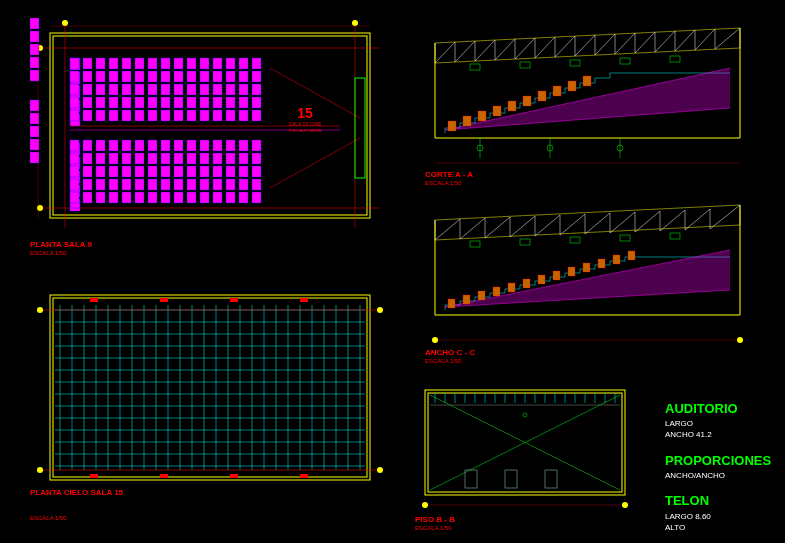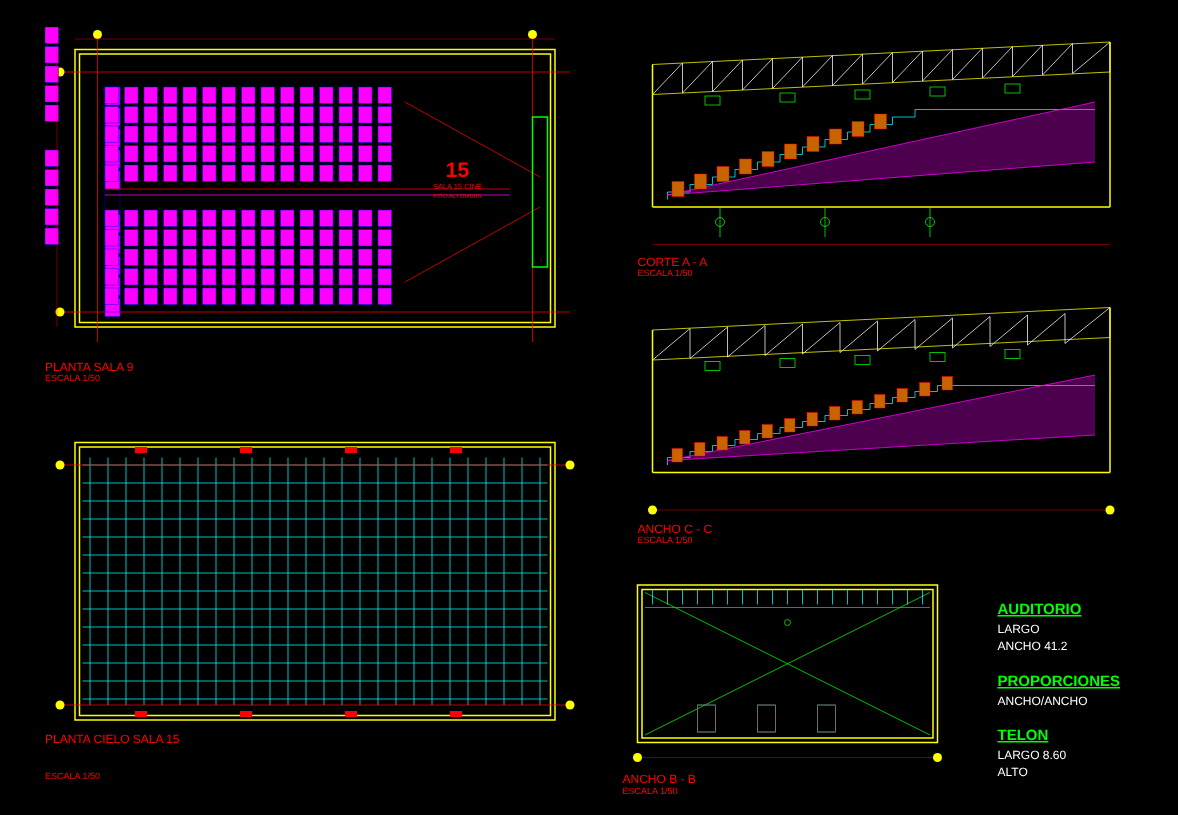--- a/index.html
+++ b/index.html
@@ -1,19 +1,19 @@
 <!DOCTYPE html>
 <html><head>
 <meta charset="utf-8">
 <style>
 body{margin:0;background:#000;font-family:Arial,sans-serif;font-size:7px;color:#fff;width:785px;height:543px;position:relative;overflow:hidden}
-.label{position:absolute;color:#f00;font-size:8px;font-weight:normal}
+.label{position:absolute;color:#f00;font-size:8px;font-weight:bold}
 .sublabel{position:absolute;color:#f00;font-size:6px}
 .info{position:absolute;color:#fff;font-size:8px}
-.info-head{color:#0f0;font-size:10px;font-weight:bold;text-decoration:underline}
+.info-head{color:#0f0;font-size:13px;font-weight:bold;}
 svg{position:absolute}
 .seat{fill:#f0f;stroke:#00f;stroke-width:0.3}
 .grid-line{stroke:#0ff;stroke-width:0.5}
 .wall{stroke:#ff0;stroke-width:1;fill:none}
 .truss{stroke:#fff;stroke-width:0.5;fill:none}
 .floor{stroke:#f0f;stroke-width:0.5;fill:none}
 .green{stroke:#0f0;stroke-width:0.5;fill:none}
 .cyan{stroke:#0ff;stroke-width:0.5;fill:none}
 .red{stroke:#f00;stroke-width:0.5;fill:none}
 .yellow{stroke:#ff0;stroke-width:0.5;fill:none}
@@ -351,21 +351,21 @@
     <rect x="95" y="95" width="12" height="18" class="cyan"></rect>
     <rect x="135" y="95" width="12" height="18" class="cyan"></rect>
   <rect x="55" y="95" width="12" height="18" fill="none" stroke="#f00" stroke-width="0.3"></rect>
     <rect x="95" y="95" width="12" height="18" fill="none" stroke="#f00" stroke-width="0.3"></rect>
     <rect x="135" y="95" width="12" height="18" fill="none" stroke="#f00" stroke-width="0.3"></rect>
   <circle cx="115" cy="40" r="2" class="green"></circle>
   <line x1="15" y1="130" x2="215" y2="130" class="dim"></line>
   <circle cx="15" cy="130" r="3" fill="#ff0"></circle>
     <circle cx="215" cy="130" r="3" fill="#ff0"></circle>
 </svg>
-<div class="label" style="left:415px;top:515px">ANCHO B - B</div>
+<div class="label" style="left:415px;top:515px">PISO B - B</div>
 <div class="sublabel" style="left:415px;top:525px">ESCALA 1/50</div>
 
 <div class="info" style="left:665px;top:400px;line-height:1.4">
   <div class="info-head">AUDITORIO</div>
   <div>LARGO</div>
   <div>ANCHO 41.2</div>
   <br>
   <div class="info-head">PROPORCIONES</div>
   <div>ANCHO/ANCHO</div>
   <br>

